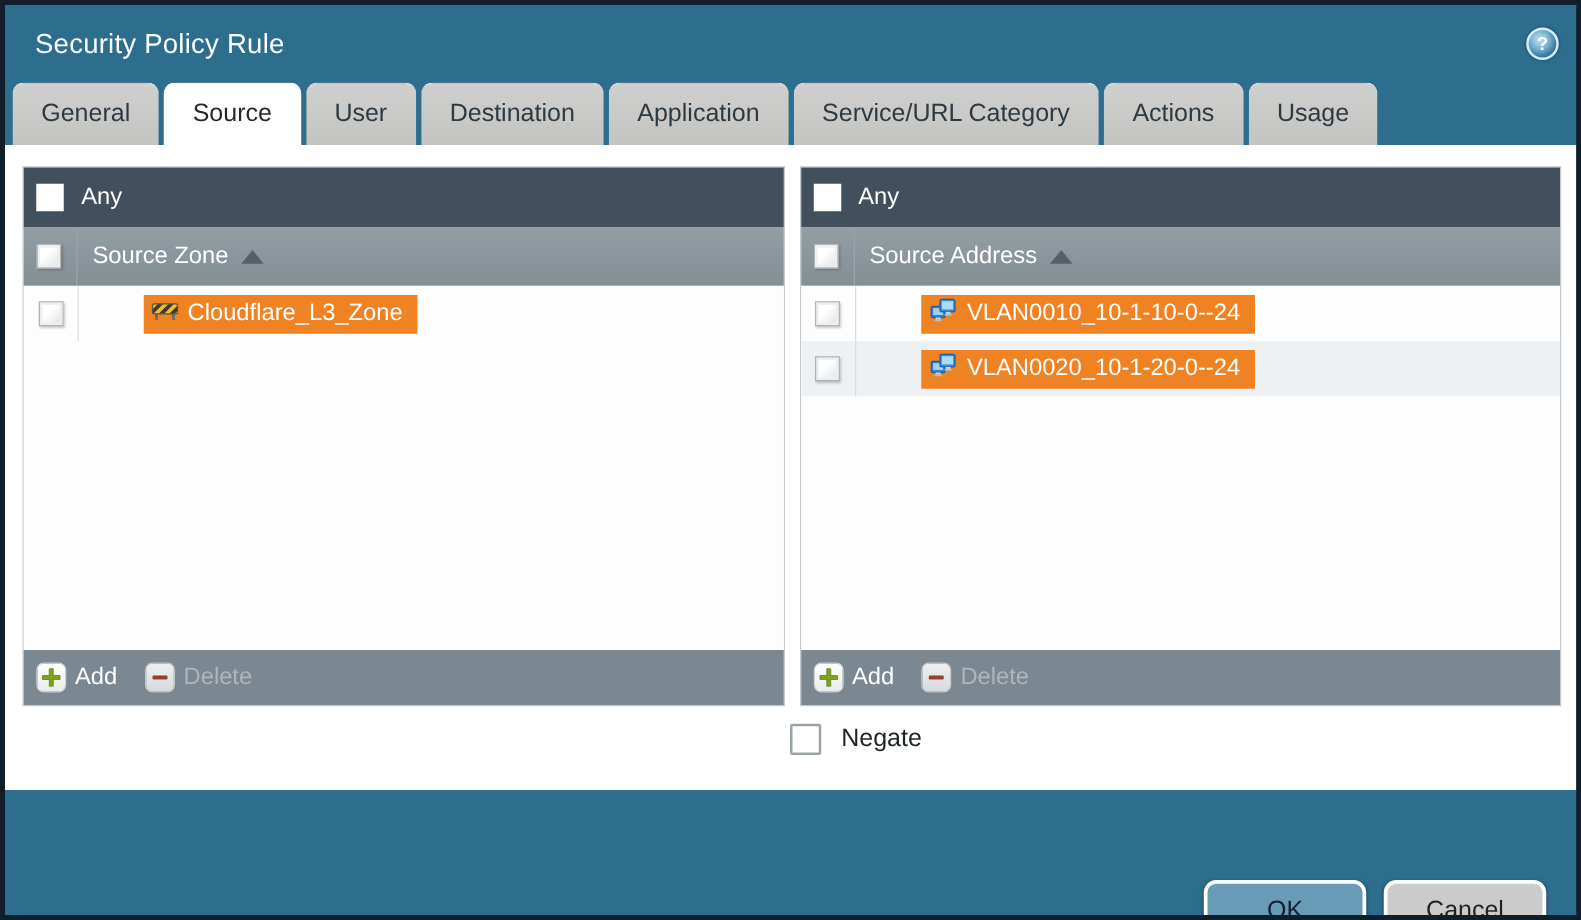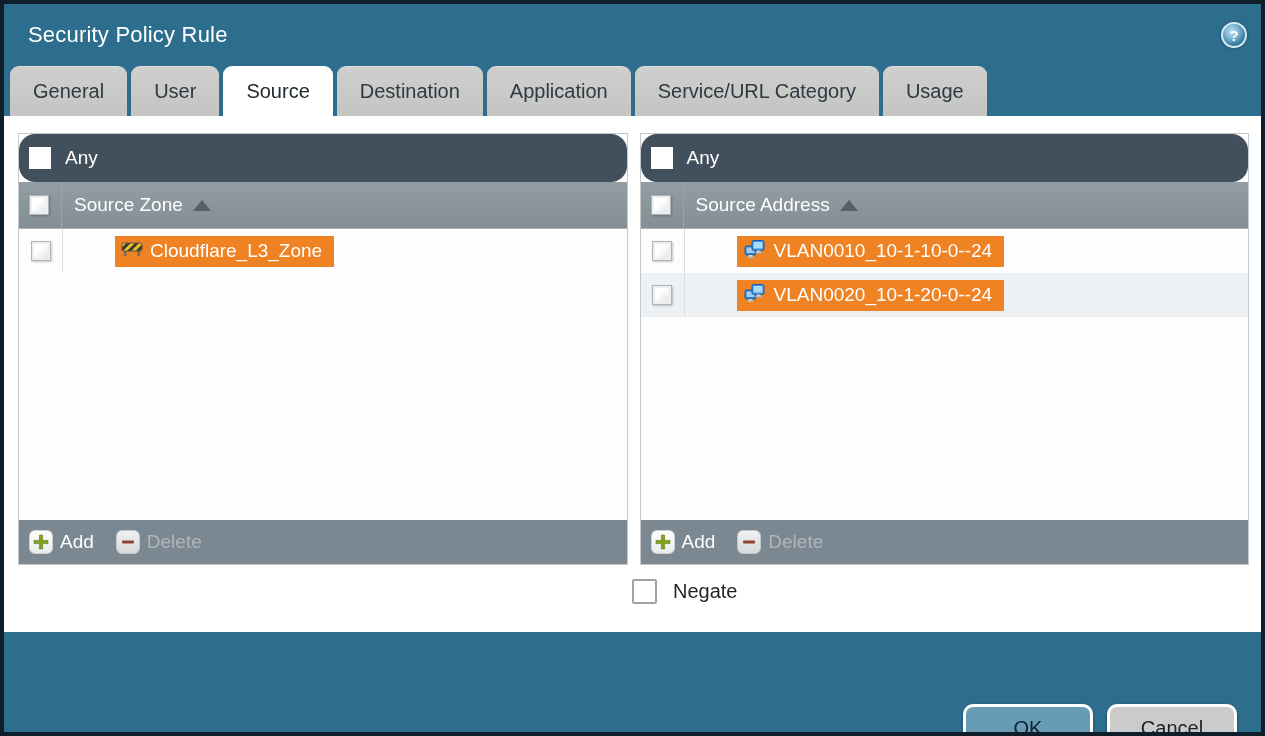--- a/index.html
+++ b/index.html
@@ -71,21 +71,21 @@
     height:432px;
     display:flex; flex-direction:column;
     border:1px solid #c3c8cc;
   }
 
   .any-bar {
     height:48px; flex:0 0 48px;
     background:#41505c;
     display:flex; align-items:center;
     padding-left:10px;
-    color:#ffffff; font-size:19px;border-radius:16px;
+    color:#ffffff; font-size:19px;
   }
   .col-header {
     height:47px; flex:0 0 47px;
     background:linear-gradient(#939da4,#848e95);
     display:flex; align-items:center;
     padding-left:10px;
     color:#ffffff; font-size:19px;
     border-bottom:1px solid #aab2b7;
   }
   .col-sep { width:1px; height:100%; background:#9aa3aa; margin:0 12px 0 12px; }
@@ -182,25 +182,26 @@
 
 <div class="dialog">
 
   <div class="titlebar">
     <span class="title">Security Policy Rule</span>
     <div class="help-btn">?</div>
   </div>
 
   <div class="tabbar">
       <div class="tab">General</div>
+      <div class="tab active">Source</div>
       <div class="tab">User</div>
-      <div class="tab active">Source</div>
       <div class="tab">Destination</div>
       <div class="tab">Application</div>
       <div class="tab">Service/URL Category</div>
+      <div class="tab">Actions</div>
       <div class="tab">Usage</div>
     </div>
 
   <div class="content">
     <div class="panels">
 
       <section class="panel">
         <div class="any-bar">
           <span class="checkbox cb-any"></span>
           <span>Any</span>

